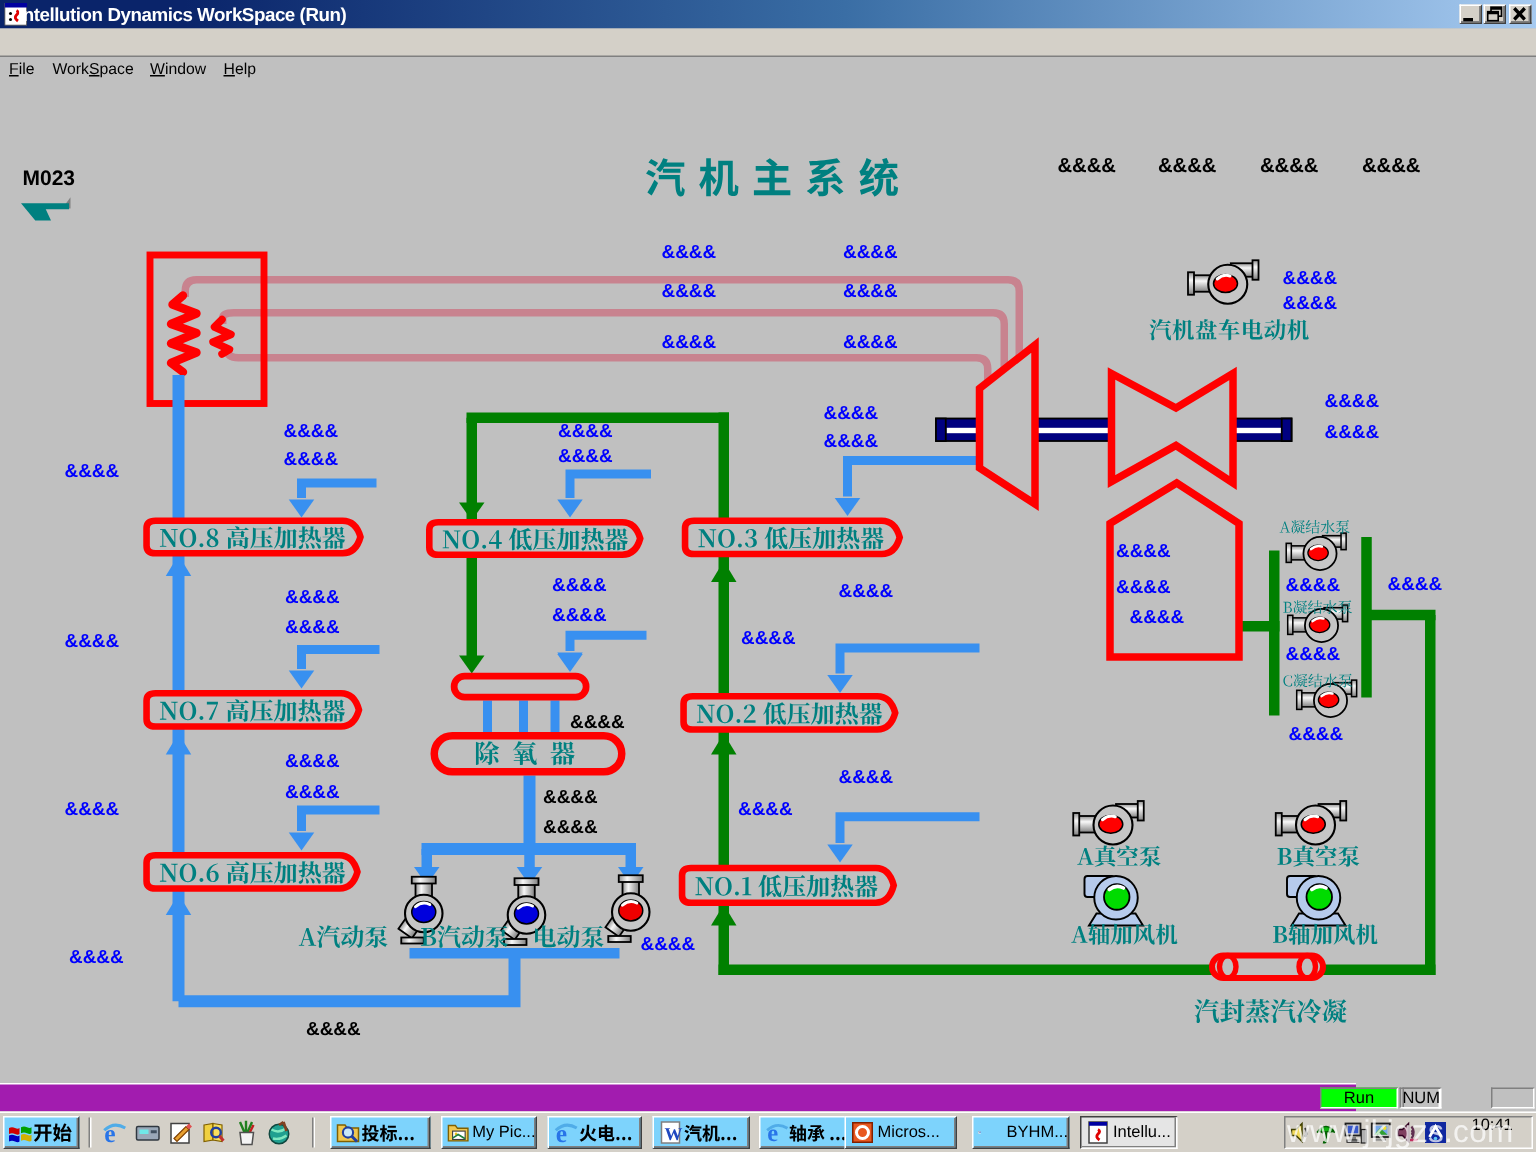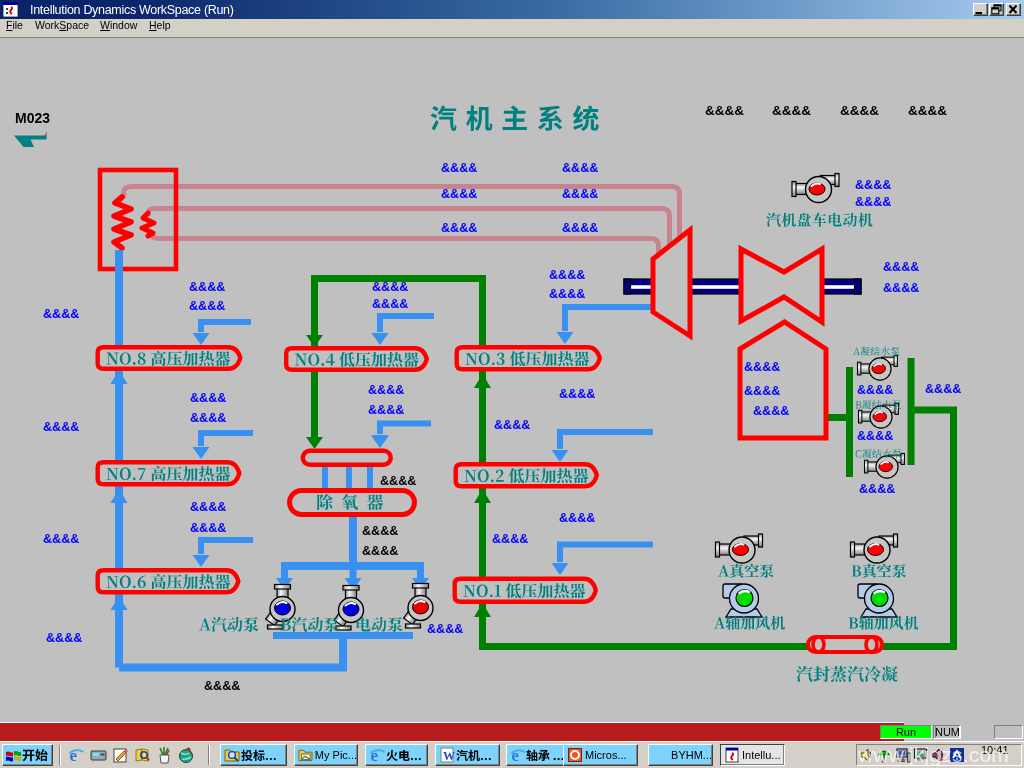--- a/index.html
+++ b/index.html
@@ -1,21 +1,21 @@
 <!DOCTYPE html>
 <html><head><meta charset="utf-8"><style>
 *{margin:0;padding:0;box-sizing:border-box}
 html,body{width:1024px;height:768px;overflow:hidden;background:#C0C0C0;font-family:"Liberation Sans",sans-serif}
 .abs{position:absolute}
 #titlebar{left:0;top:0;width:1024px;height:19px;background:linear-gradient(90deg,#0A246A 0%,#0A246A 12%,#3A6EA5 55%,#A6CAF0 100%)}
-#title{position:absolute;left:30px;top:3px;color:white;font-size:12.5px;font-weight:normal;letter-spacing:-0.3px}
+#title{position:absolute;left:12px;top:3px;color:white;font-size:12.5px;font-weight:bold;letter-spacing:-0.3px}
 .wbtn{position:absolute;top:3px;width:15px;height:13px;background:#D4D0C8;border:1px solid;border-color:#fff #404040 #404040 #fff;box-shadow:inset -1px -1px 0 #808080;font-size:9px;text-align:center;line-height:11px;color:black}
 #menubar{left:0;top:19px;width:1024px;height:19px;background:#D4D0C8;border-bottom:1px solid #808080;font-size:10.5px;color:black}
-.mi{position:absolute;top:0}
-#statusbar{left:0;top:722px;width:904px;height:19px;background:#b91c1c;border-top:1px solid #fff}
+.mi{position:absolute;top:21px}
+#statusbar{left:0;top:722px;width:904px;height:19px;background:#a21caf;border-top:1px solid #fff}
 .spanel{position:absolute;top:2px;height:14px;border:1px solid;border-color:#808080 #fff #fff #808080;font-size:11px}
 #taskbar{left:0;top:741px;width:1024px;height:27px;background:#D4D0C8;border-top:1px solid #fff}
 .tbtn{position:absolute;top:2px;height:22px;background:#7dd3fc;border:1px solid;border-color:#fff #404040 #404040 #fff;box-shadow:inset -1px -1px 0 #808080;font-size:11px;display:flex;align-items:center;padding-left:3px;overflow:hidden;white-space:nowrap}
 .tsep{position:absolute;top:3px;width:2px;height:20px;border-left:1px solid #808080;border-right:1px solid #fff}
 .qicon{position:absolute;top:5px;width:17px;height:17px}
 </style></head>
 <body>
 <svg class="abs" style="left:0;top:0" width="1024" height="768">
 <defs>
 <linearGradient id="tubeV" x1="0" y1="0" x2="0" y2="1">

